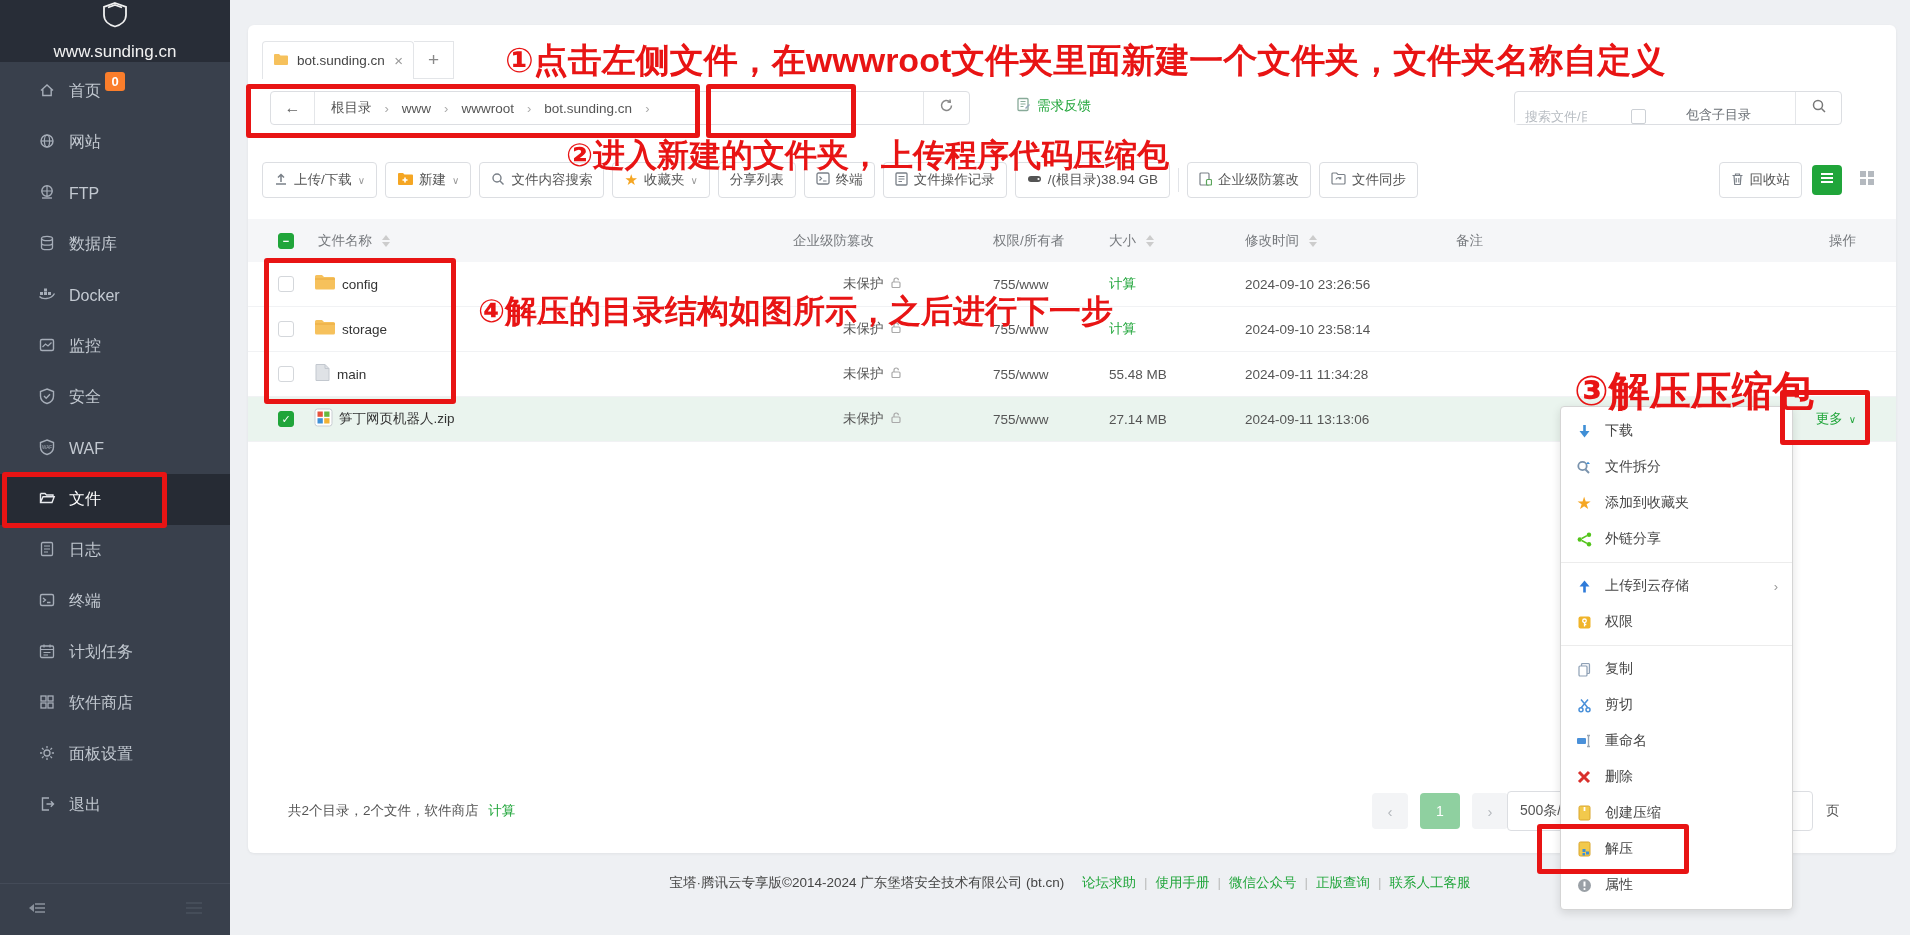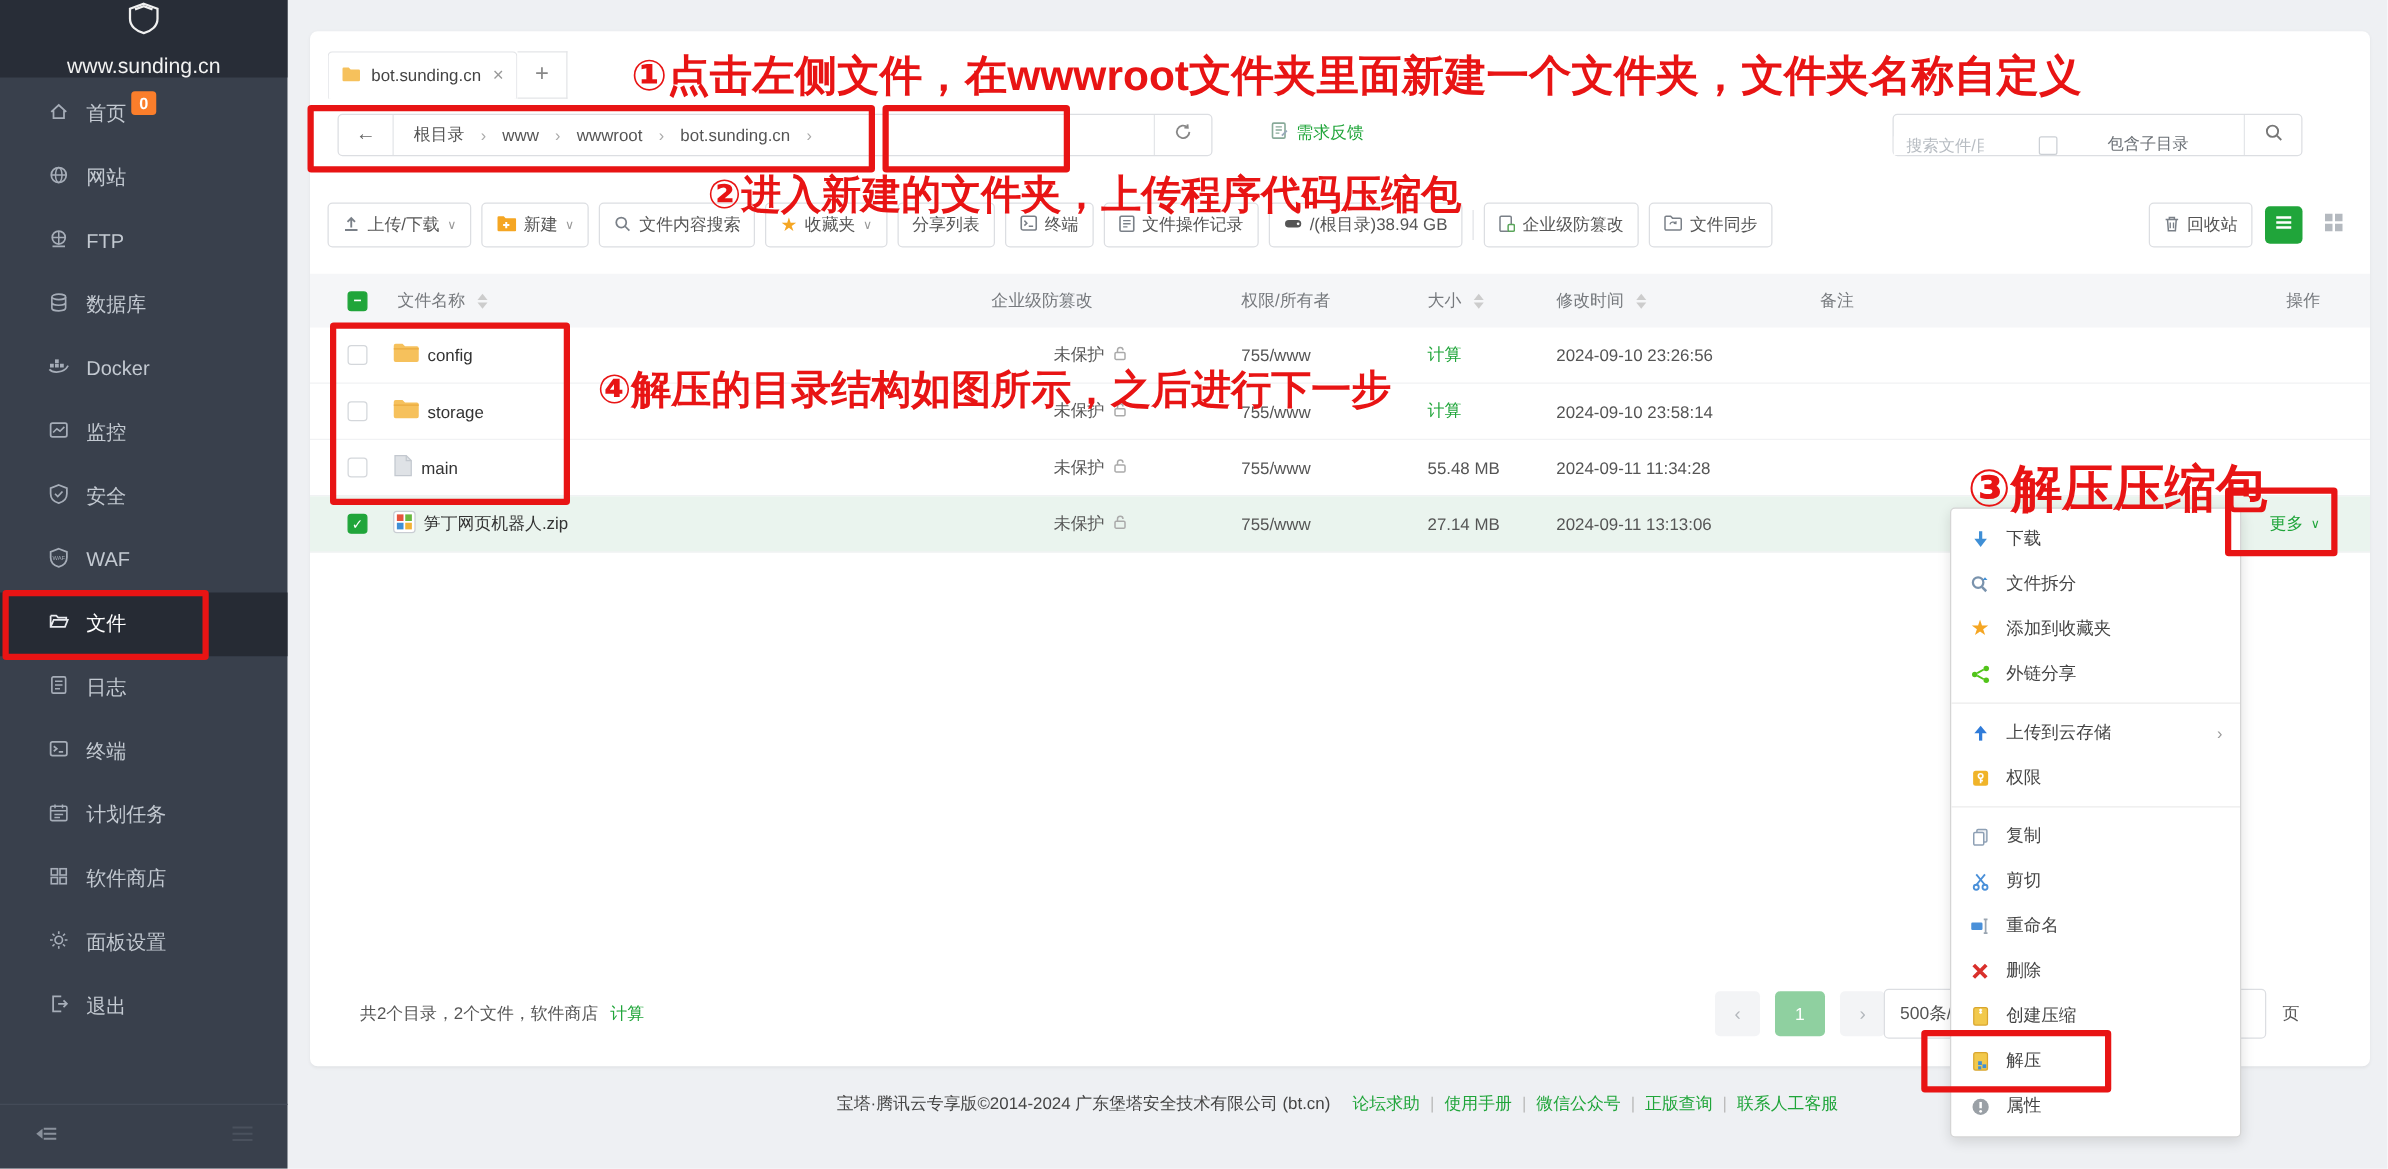--- a/index.html
+++ b/index.html
@@ -52,21 +52,21 @@
   .view-toggle { width:30px; height:30px; border-radius:4px; display:flex; align-items:center; justify-content:center; cursor:pointer; }
   .view-toggle.active { background:#20a53a; }
 
   
   .thead { position:absolute; left:0; top:194px; width:1648px; height:43px; background:#f5f6f8; font-size:13.5px; color:#76797d; }
   .trow { position:absolute; left:0; width:1648px; height:45px; border-bottom:1px solid #f1f2f4; font-size:13.5px; color:#555; }
   .trow.selected { background:#eaf4ee; }
   .colabs { position:absolute; top:0; height:100%; display:flex; align-items:center; gap:6px; }
   .c-cb { left:30px; } .c-name { left:66px; } .c-name-h { left:70px; }
   .c-tamper-h { left:545px; } .c-tamper { left:595px; }
-  .c-perm { left:745px; } .c-size { left:894px; } .c-mtime { left:997px; }
+  .c-perm { left:745px; } .c-size { left:861px; } .c-mtime { left:997px; }
   .c-note { left:1208px; } .c-action { right:40px; left:auto; }
   .cbx { width:16px; height:16px; border:1px solid #d4d7db; border-radius:3px; background:#fff; cursor:pointer; display:flex; align-items:center; justify-content:center; }
   .cbx.green { background:#20a53a; border-color:#20a53a; color:#fff; font-size:11px; font-weight:bold; }
   .name-text { color:#333; cursor:pointer; }
   .green-link { color:#20a53a; cursor:pointer; }
   .sort { display:inline-flex; flex-direction:column; gap:2px; margin-left:4px; }
   .sort i { width:0; height:0; border-left:4px solid transparent; border-right:4px solid transparent; }
   .sort .up { border-bottom:5px solid #ccc; } .sort .dn { border-top:5px solid #ccc; }
 
   

